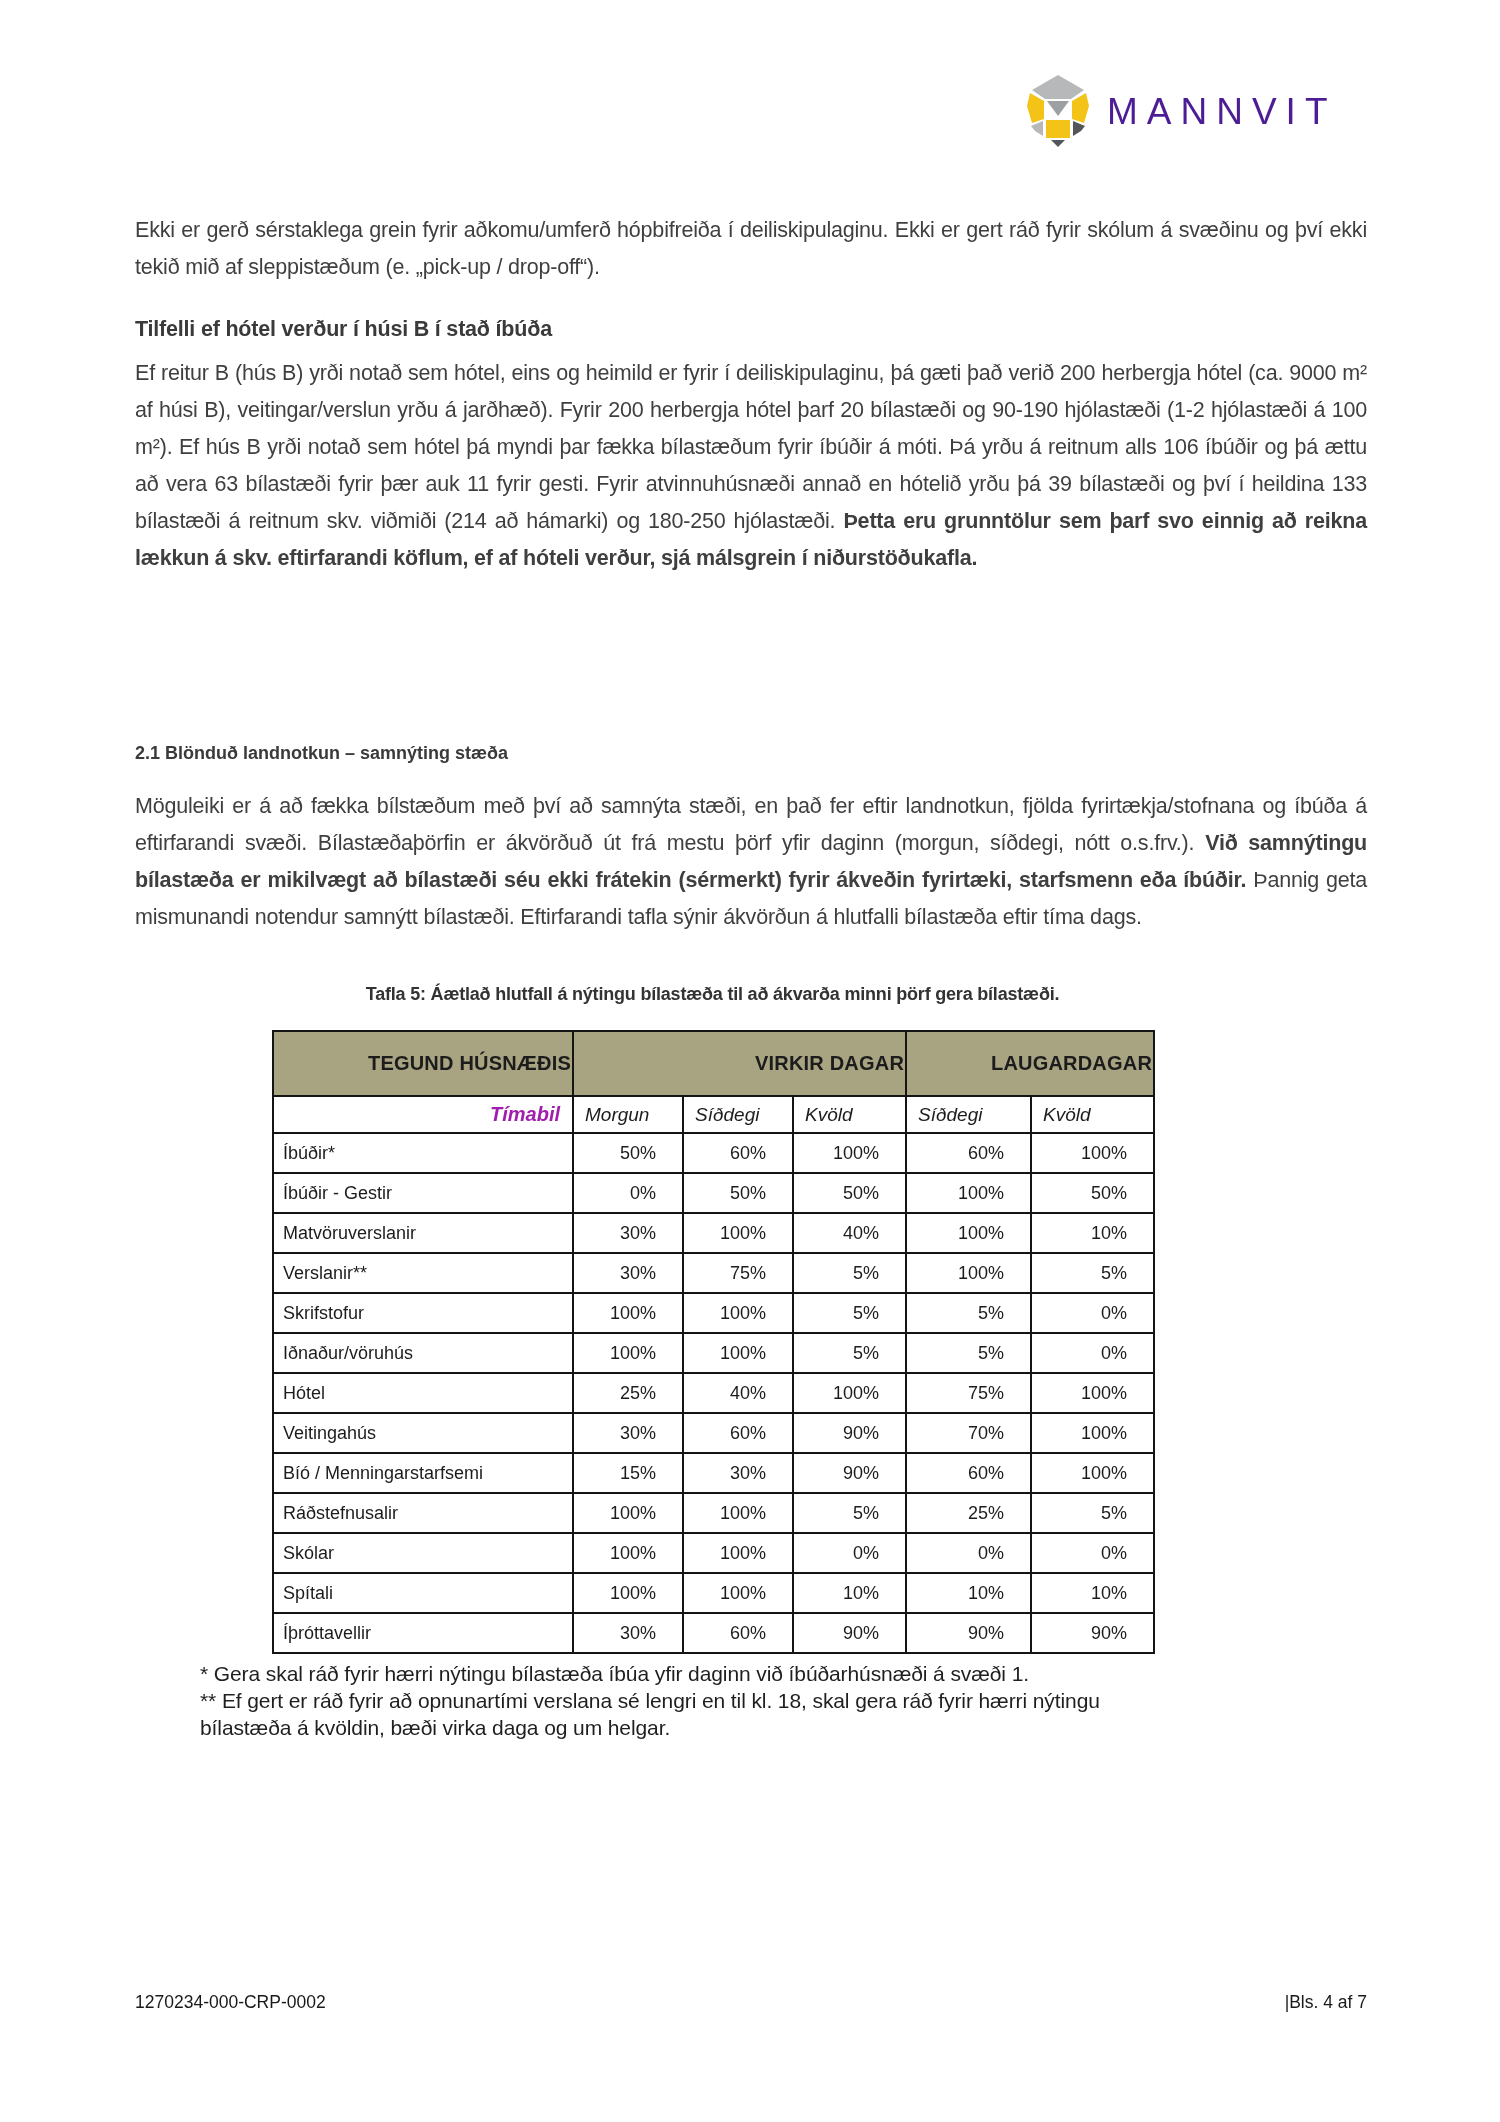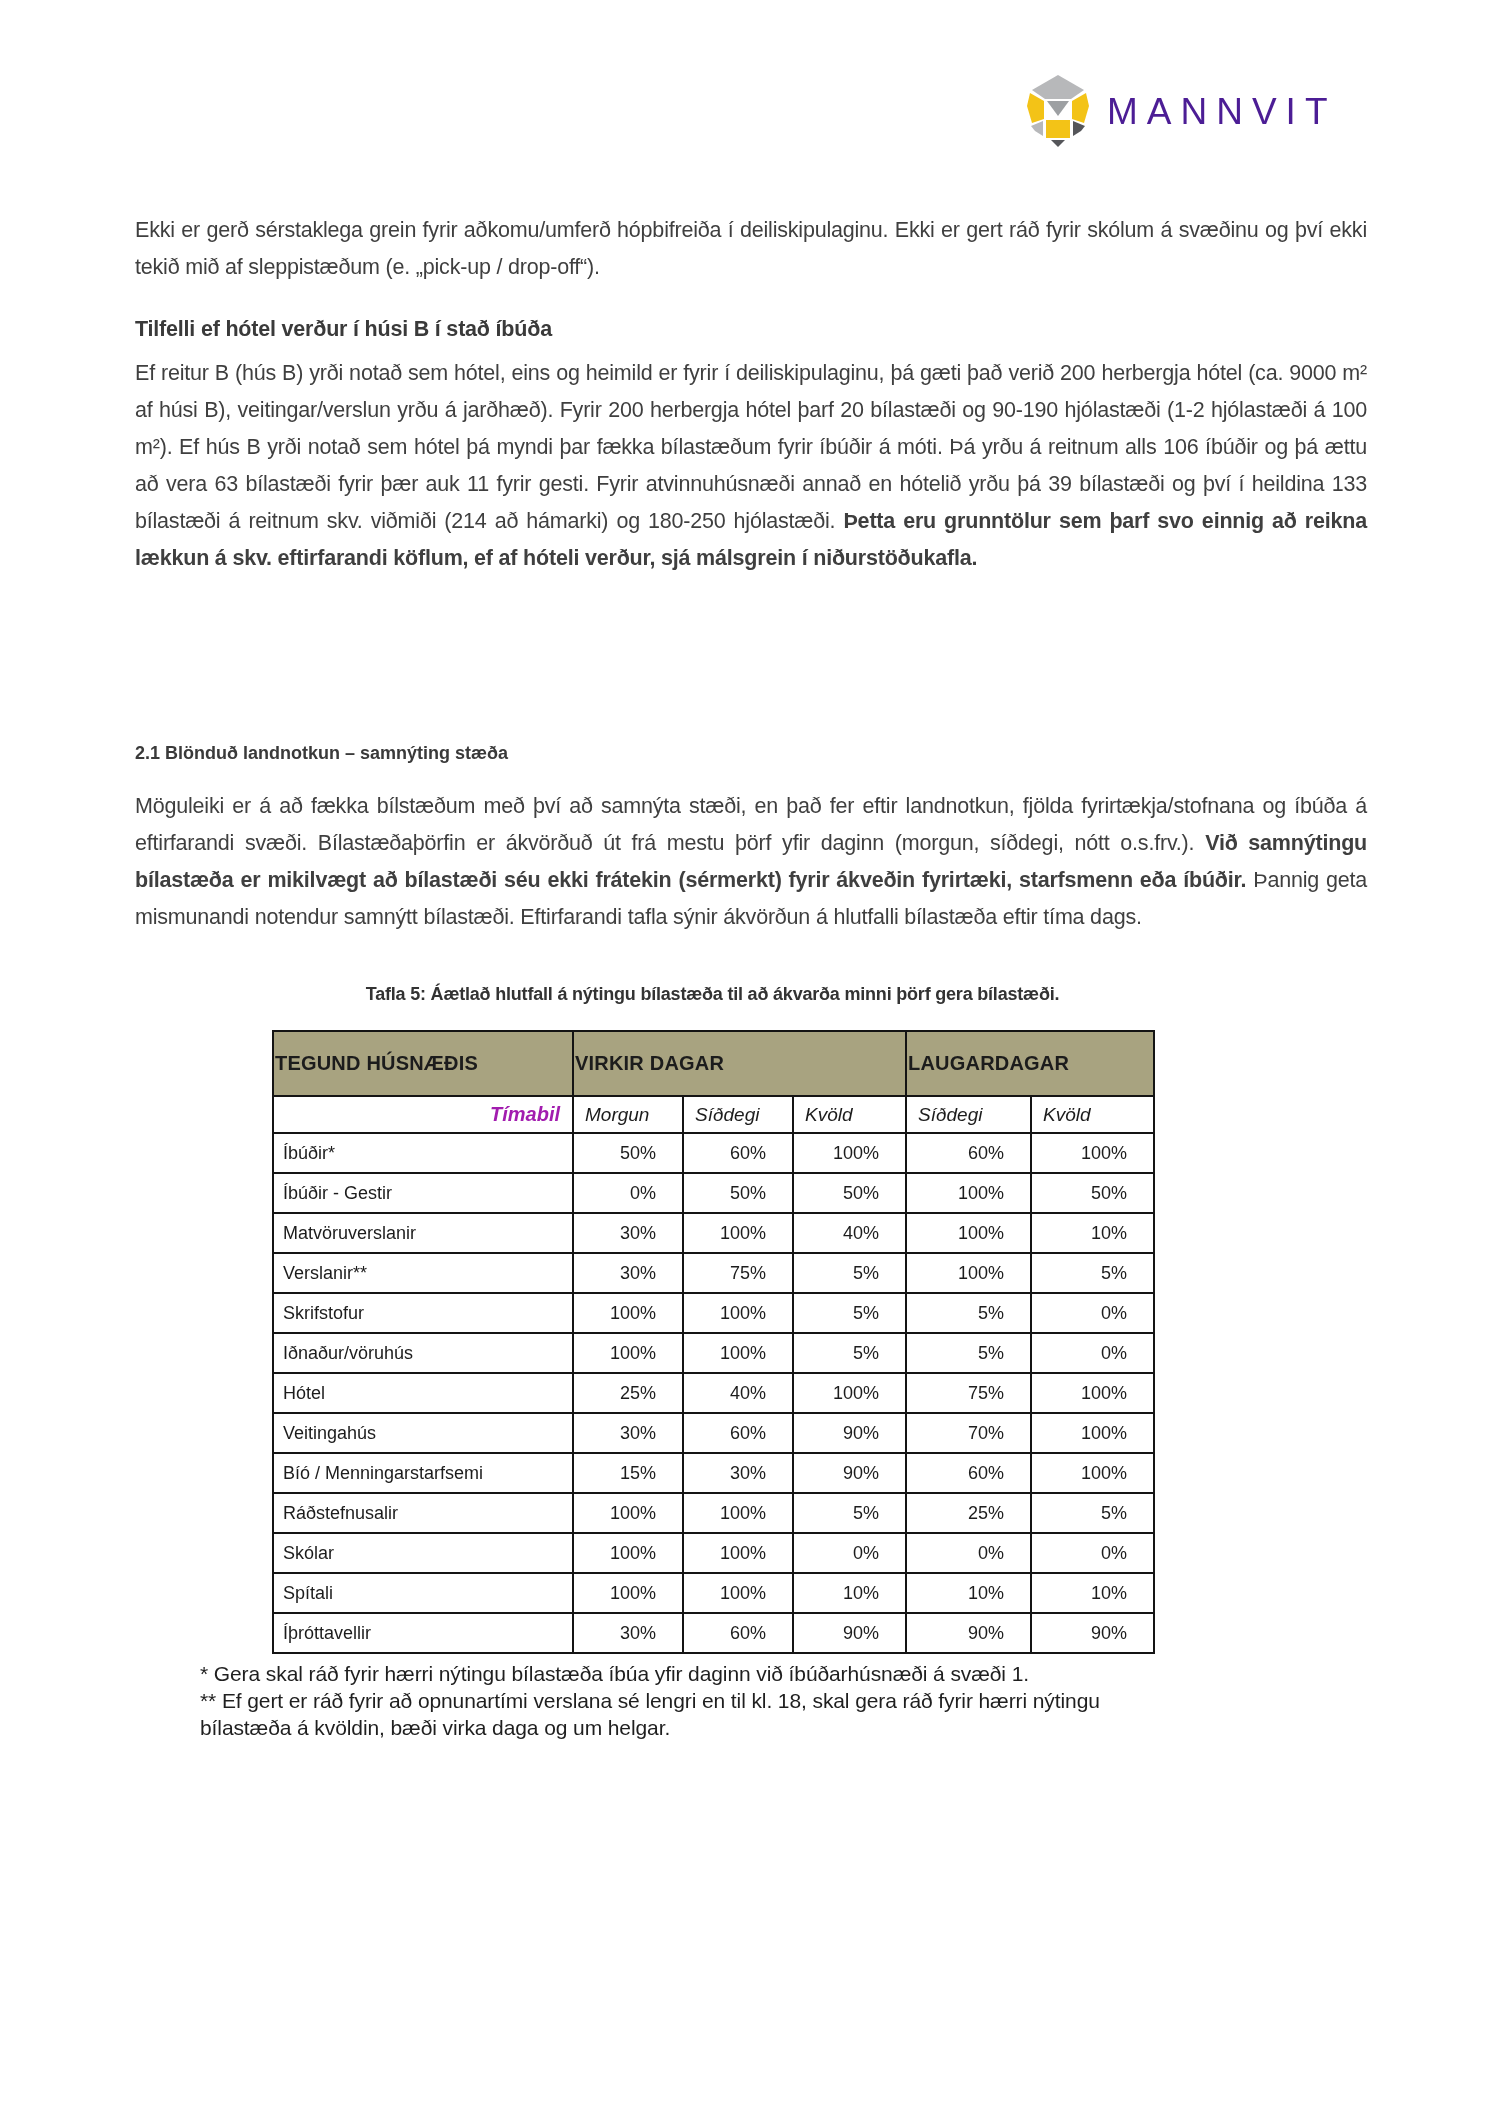--- a/index.html
+++ b/index.html
@@ -22,21 +22,21 @@
   .h2 { top:717px; font-size:18px; font-weight:bold; color:#3a3a3a; text-align:left; letter-spacing:0; }
   .p3 { top:766px; }
   .bold-inline { font-weight:bold; }
 
   
   .caption { position:absolute; top:984px; left:272px; width:881px; text-align:center;
              font-weight:bold; font-size:18px; color:#333333; letter-spacing:-0.2px; }
   table.parking { position:absolute; top:1030px; left:272px; width:881px;
                   border-collapse:collapse; table-layout:fixed; }
   table.parking th, table.parking td { border:2px solid #141414; overflow:hidden; }
-  .th-group { height:61px; font-size:20px; font-weight:bold; text-align:left;
+  .th-group { height:61px; font-size:20px; font-weight:bold; text-align:right;
               color:#1c1c1c; background:var(--hdr-bg,#a8a380); letter-spacing:0.2px; }
   .th-time  { height:33px; font-size:19px; font-style:italic; font-weight:normal;
               text-align:left; padding-left:11px; color:#1c1c1c; background:#ffffff;margin-left:24px; }
   .th-timabil { height:33px; font-size:20px; font-style:italic; font-weight:bold;
               text-align:right; padding-right:12px; color:#a21caf; background:#ffffff; }
   table.parking tbody td { height:36px; font-size:18px; color:#1c1c1c; background:#ffffff; }
   td.cell-name { text-align:left; padding-left:9px; }
   td.cell-val  { text-align:right; padding-right:26px; }
 
   
@@ -221,14 +221,18 @@
           <td class="cell-val">90%</td>
         </tr>
       </tbody>
   </table>
 
   <div class="footnotes">
     <div>* Gera skal ráð fyrir hærri nýtingu bílastæða íbúa yfir daginn við íbúðarhúsnæði á svæði 1.</div>
     <div>** Ef gert er ráð fyrir að opnunartími verslana sé lengri en til kl. 18, skal gera ráð fyrir hærri nýtingu bílastæða á kvöldin, bæði virka daga og um helgar.</div>
   </div>
 
+  <div class="footer">
+    <span>1270234-000-CRP-0002</span>
+    <span>|Bls. 4 af 7</span>
+  </div>
 
 </div>
 
 </body></html>

